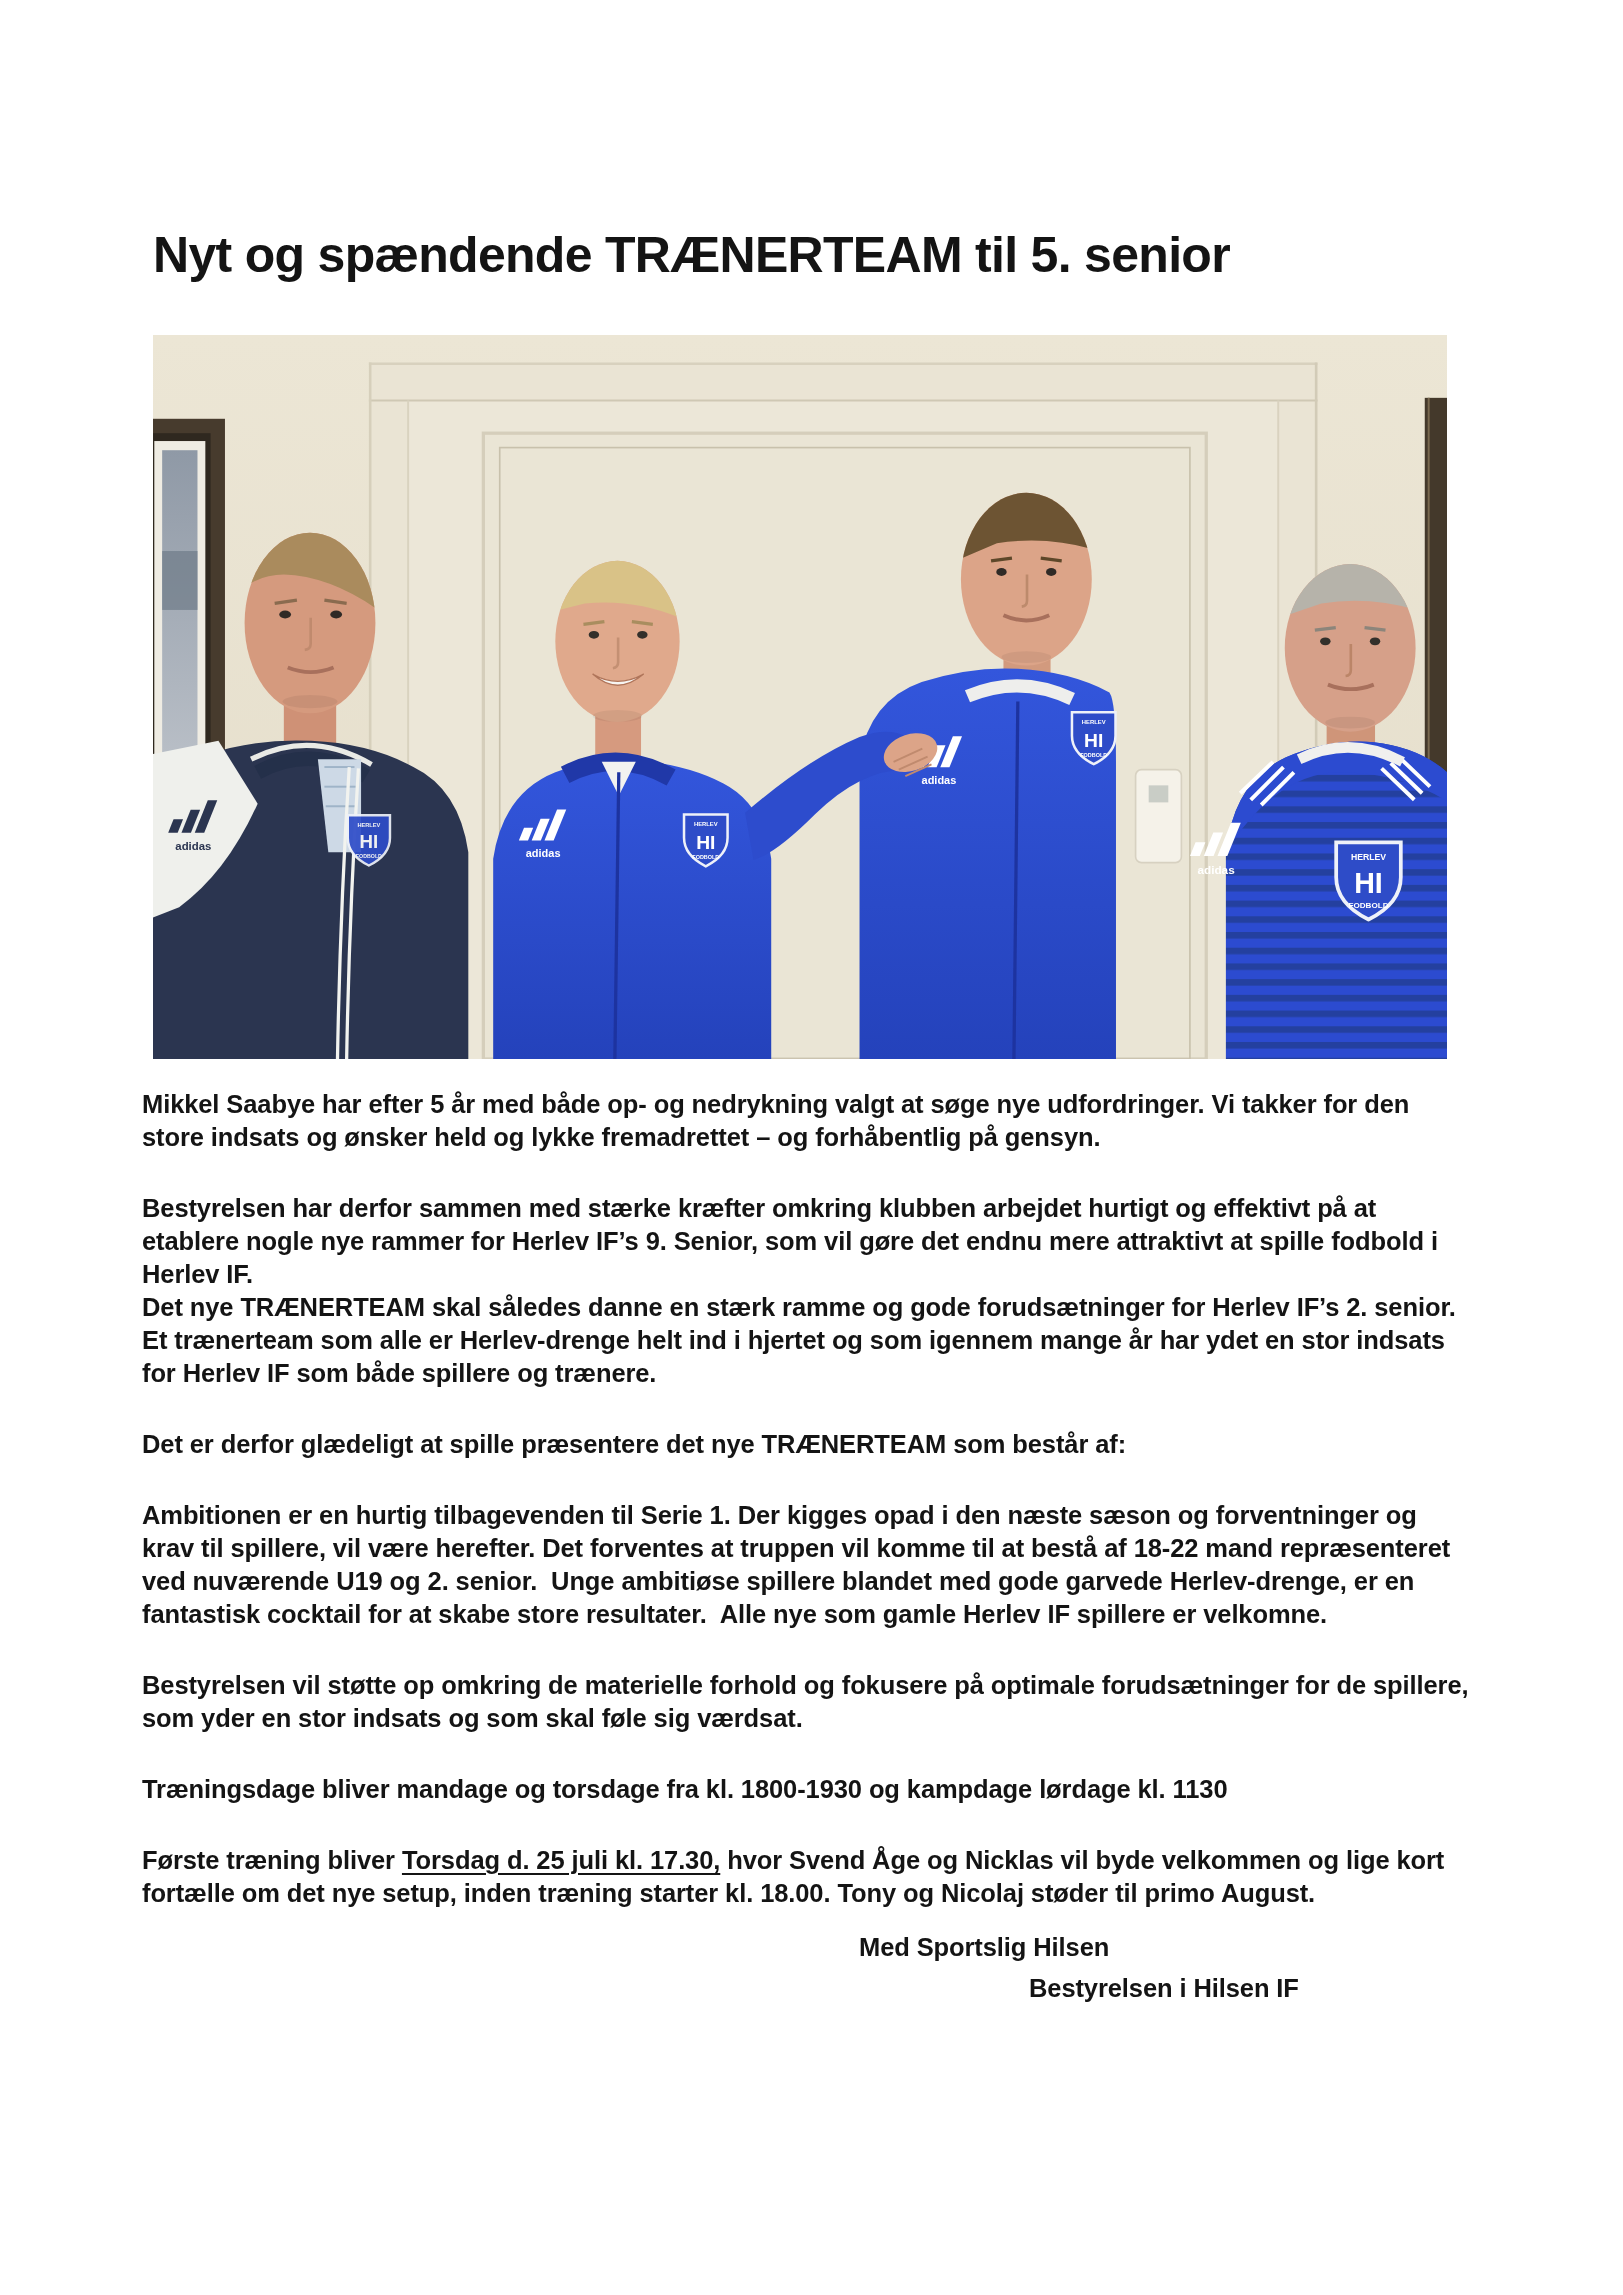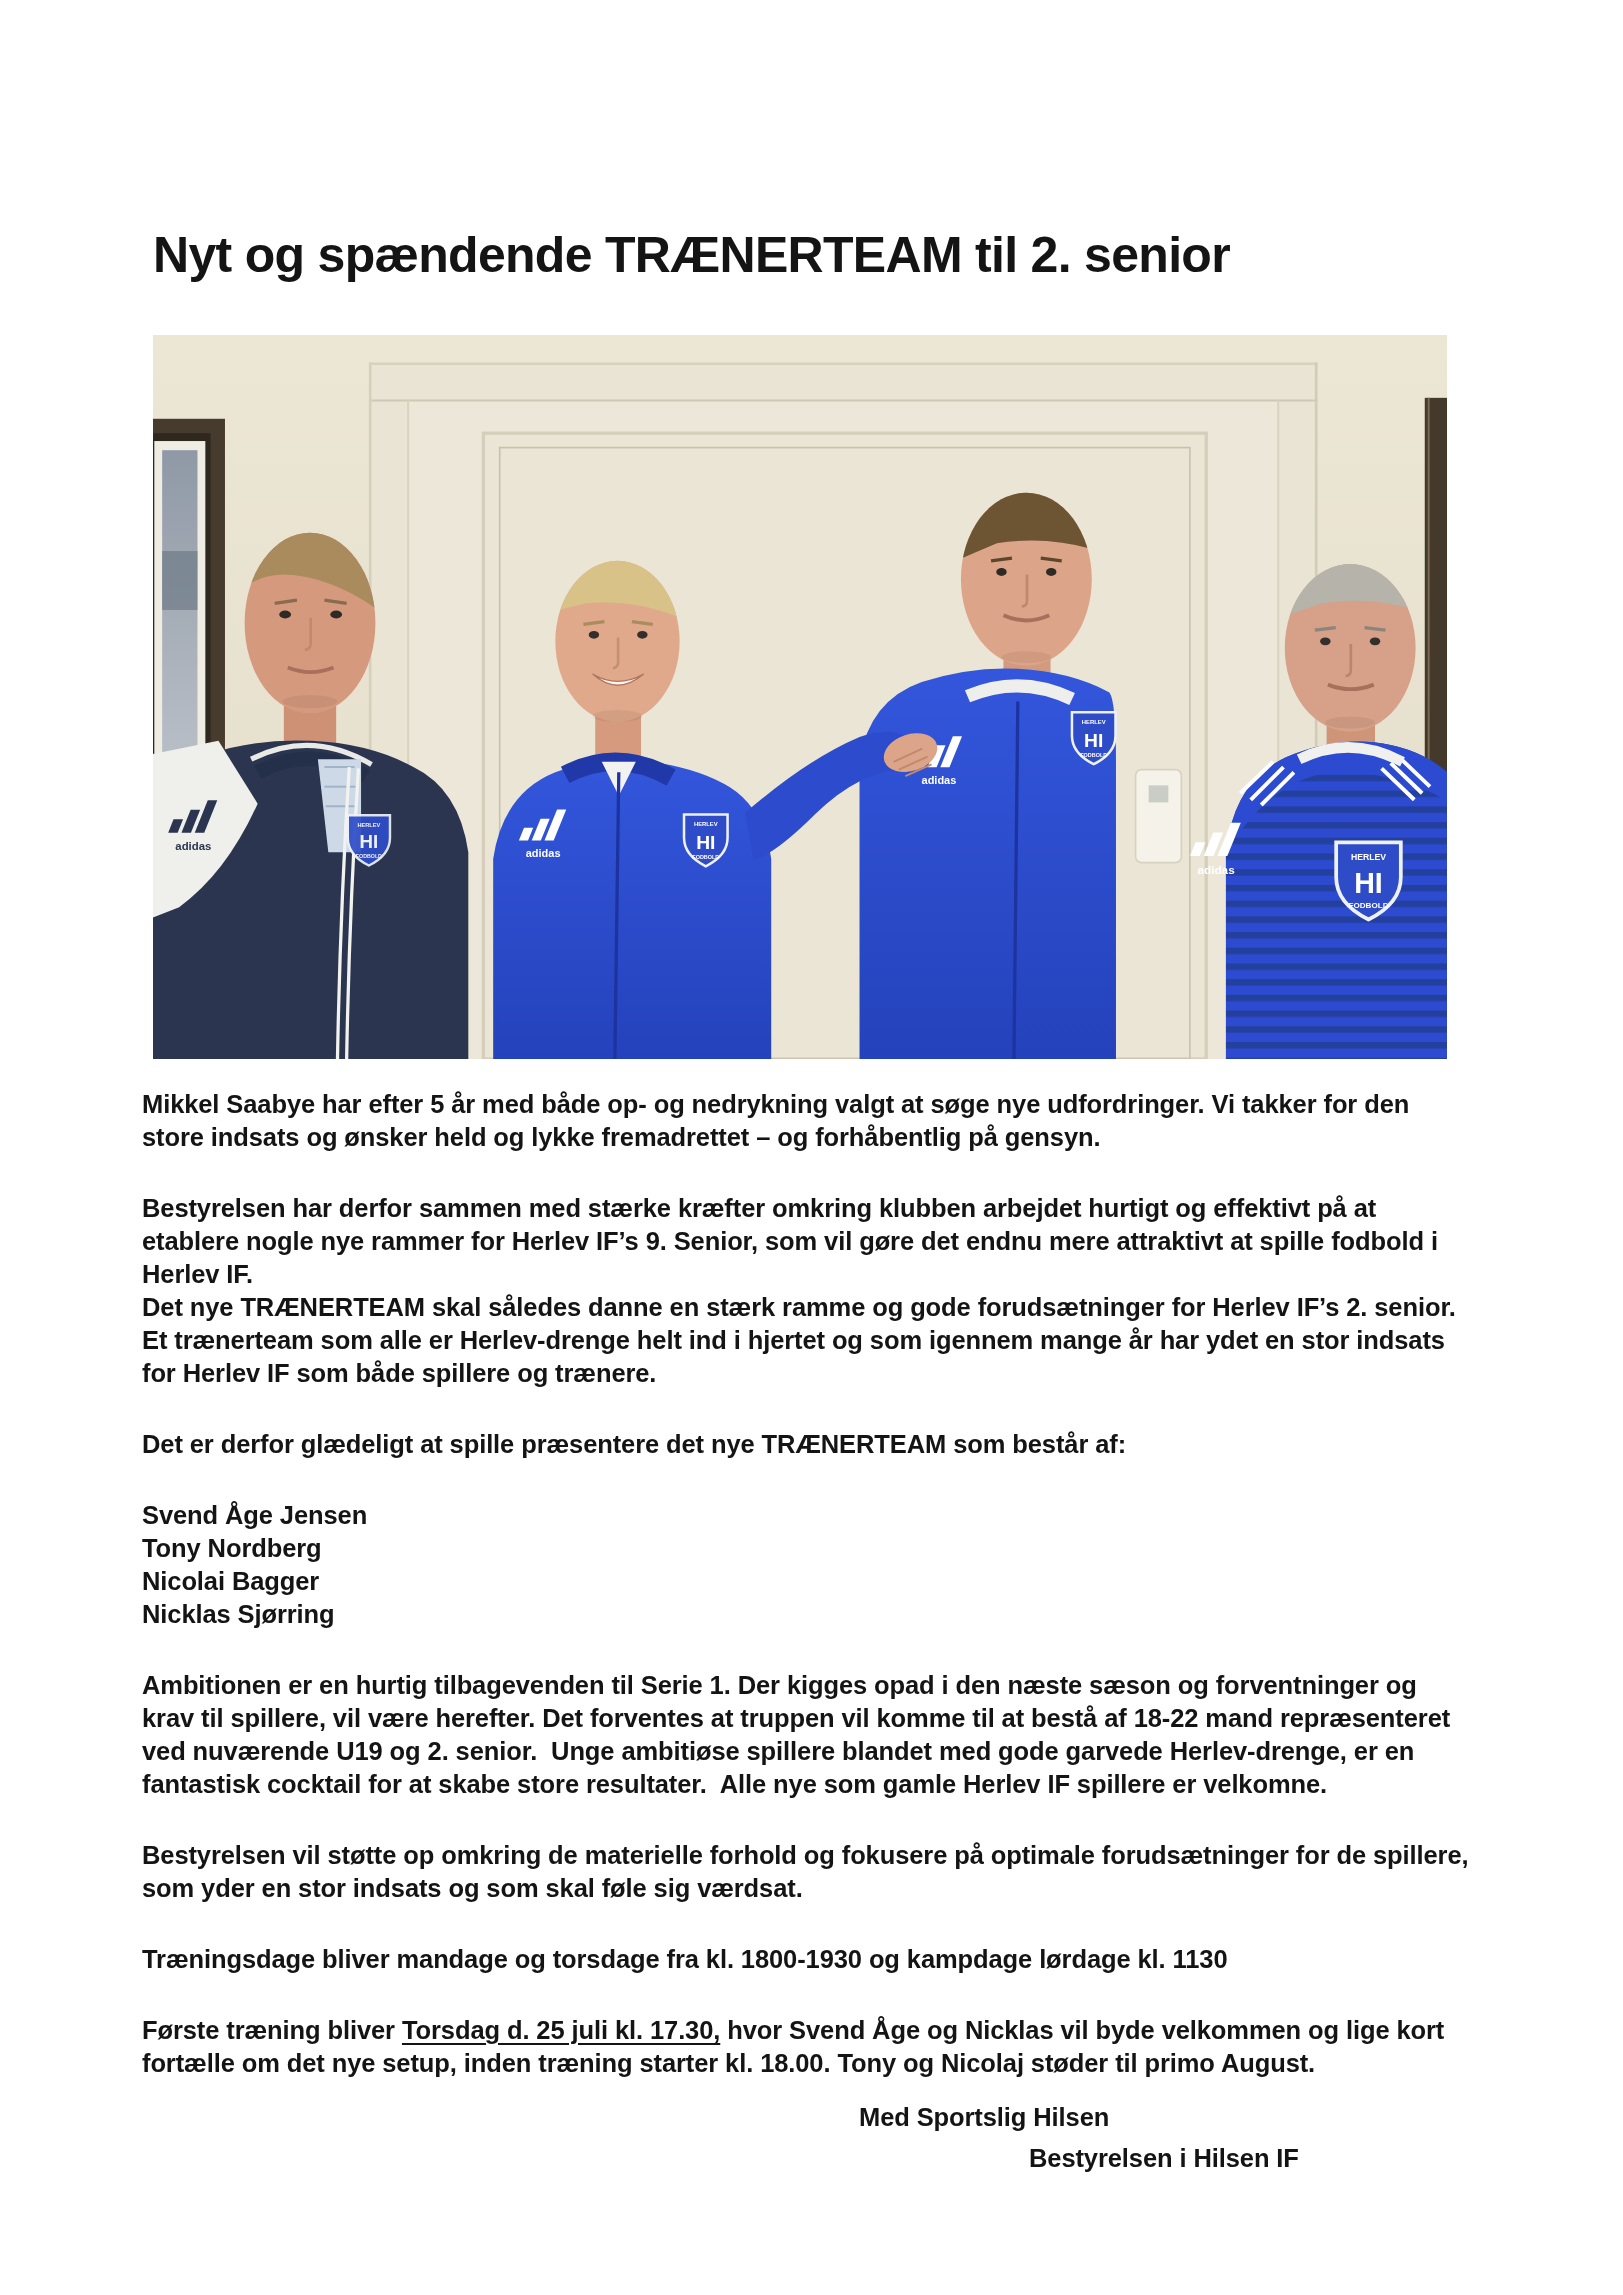--- a/index.html
+++ b/index.html
@@ -26,21 +26,21 @@
   .names div { line-height:33px; }
   .underlined { text-decoration:underline; text-decoration-thickness:2px; text-underline-offset:3.9px; }
   .signoff-1 { margin:21px 0 8px 717px; line-height:33px; }
   .signoff-2 { margin:5.2px 0 0 887px; line-height:33px; }
 </style>
 </head>
 <body>
 
 <div class="page">
 
-  <div class="doc-title">Nyt og spændende TRÆNERTEAM til 2. senior</div>
+  <div class="doc-title">Nyt og spændende TRÆNERTEAM til 5. senior</div>
 
   <div class="photo">
     <svg viewBox="0 0 1978 1106" preserveAspectRatio="none">
       <defs>
         <linearGradient id="wallGrad" x1="0" y1="0" x2="0" y2="1">
           <stop offset="0" stop-color="#ece6d5"></stop>
             <stop offset="1" stop-color="#e4ddca"></stop>
         </linearGradient>
         <linearGradient id="royalGrad" x1="0" y1="0" x2="0" y2="1">
           <stop offset="0" stop-color="#3356dc"></stop>
@@ -215,26 +215,20 @@
         <ellipse cx="1830" cy="592" rx="38" ry="9" fill="rgba(0,0,0,0.06)"></ellipse>
       </g>
     </svg>
   </div>
 
   <div class="body-text">
     <p>Mikkel Saabye har efter 5 år med både op- og nedrykning valgt at søge nye udfordringer. Vi takker for den store indsats og ønsker held og lykke fremadrettet – og forhåbentlig på gensyn.</p>
     <p class="tight">Bestyrelsen har derfor sammen med stærke kræfter omkring klubben arbejdet hurtigt og effektivt på at etablere nogle nye rammer for Herlev IF’s 9. Senior, som vil gøre det endnu mere attraktivt at spille fodbold i Herlev IF.</p>
     <p>Det nye TRÆNERTEAM skal således danne en stærk ramme og gode forudsætninger for Herlev IF’s 2. senior. Et trænerteam som alle er Herlev-drenge helt ind i hjertet og som igennem mange år har ydet en stor indsats for Herlev IF som både spillere og trænere.</p>
     <p>Det er derfor glædeligt at spille præsentere det nye TRÆNERTEAM som består af:</p>
-    <div class="names">
-      <div>Svend Åge Jensen</div>
-      <div>Tony Nordberg</div>
-      <div>Nicolai Bagger</div>
-      <div>Nicklas Sjørring</div>
-    </div>
     <p>Ambitionen er en hurtig tilbagevenden til Serie 1. Der kigges opad i den næste sæson og forventninger og krav til spillere, vil være herefter. Det forventes at truppen vil komme til at bestå af 18-22 mand repræsenteret ved nuværende U19 og 2. senior.  Unge ambitiøse spillere blandet med gode garvede Herlev-drenge, er en fantastisk cocktail for at skabe store resultater.  Alle nye som gamle Herlev IF spillere er velkomne.</p>
     <p>Bestyrelsen vil støtte op omkring de materielle forhold og fokusere på optimale forudsætninger for de spillere, som yder en stor indsats og som skal føle sig værdsat.</p>
     <p>Træningsdage bliver mandage og torsdage fra kl. 1800-1930 og kampdage lørdage kl. 1130</p>
     <p class="tight"><span>Første træning bliver </span><span class="underlined">Torsdag d. 25 juli kl. 17.30,</span><span> hvor Svend Åge og Nicklas vil byde velkommen og lige kort fortælle om det nye setup, inden træning starter kl. 18.00. Tony og Nicolaj støder til primo August.</span></p>
     <div class="signoff-1">Med Sportslig Hilsen</div>
     <div class="signoff-2">Bestyrelsen i Hilsen IF</div>
   </div>
 
 </div>
 

